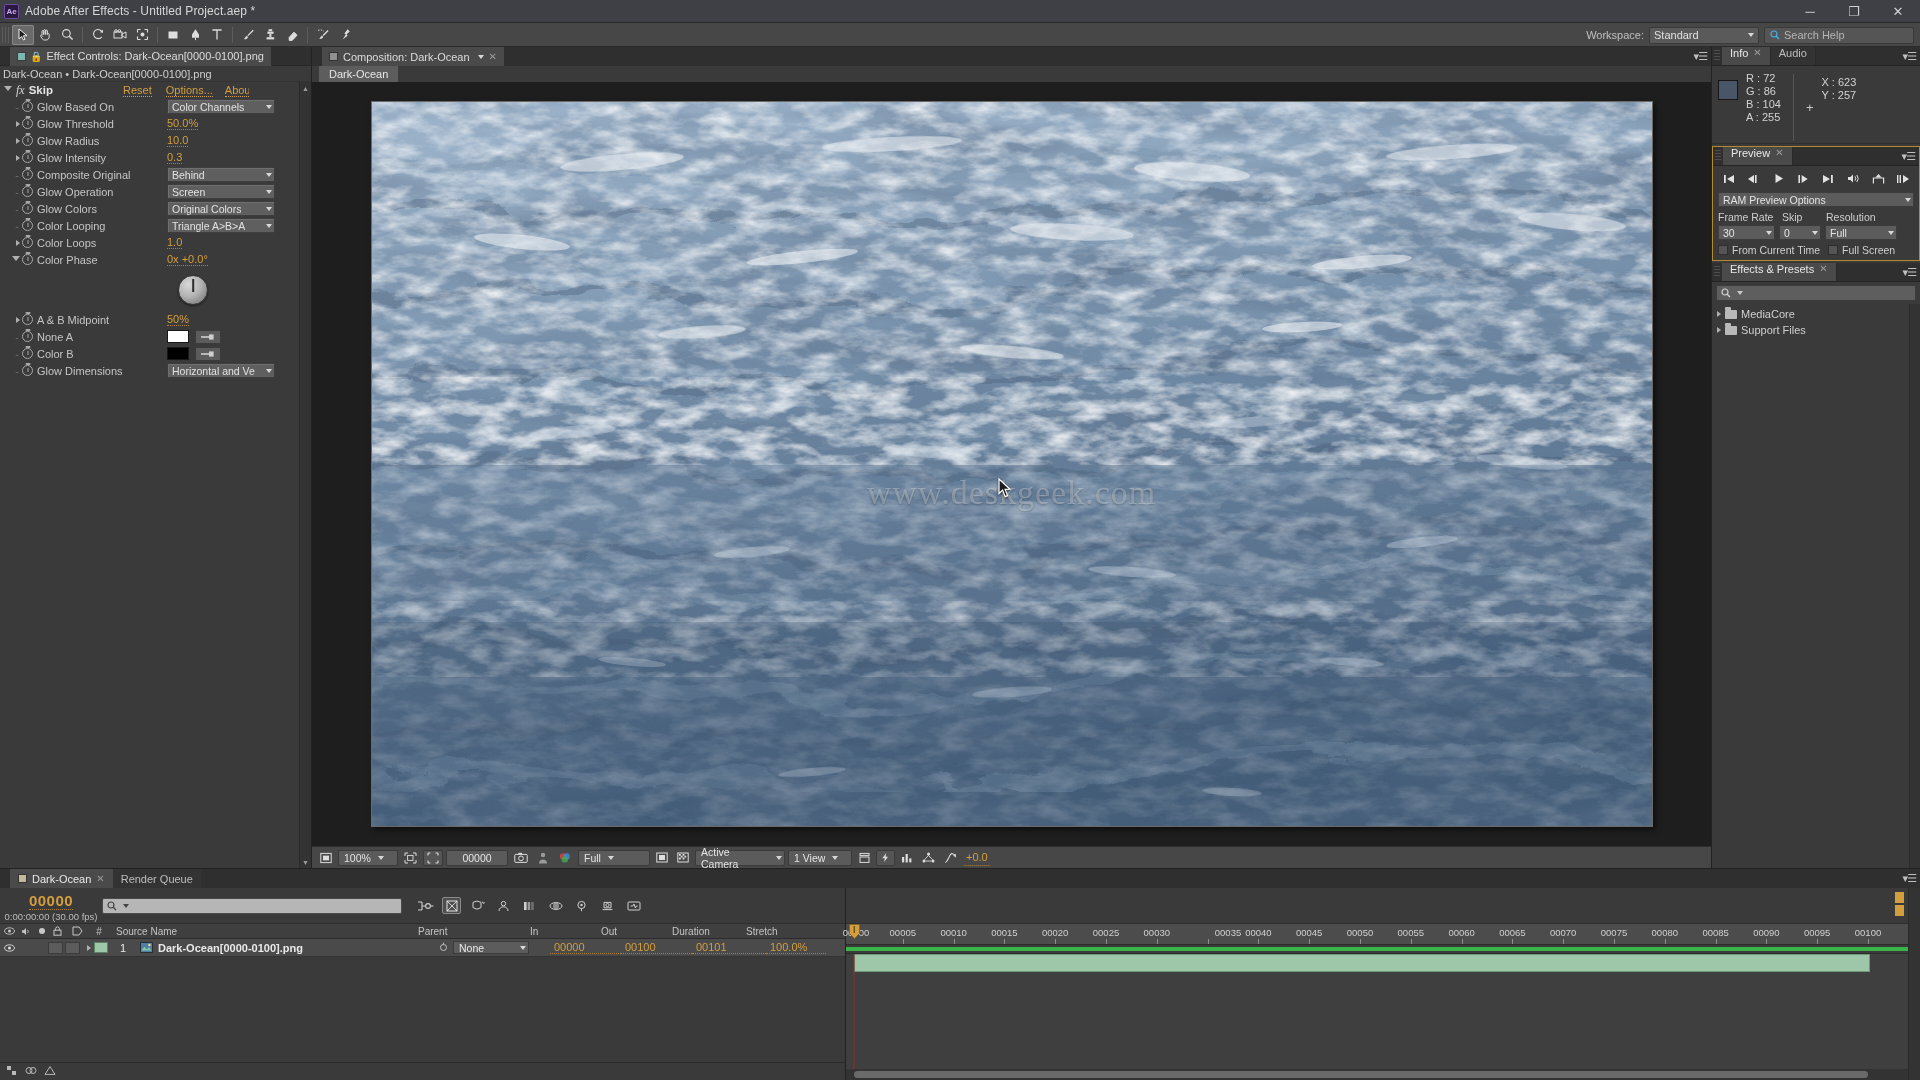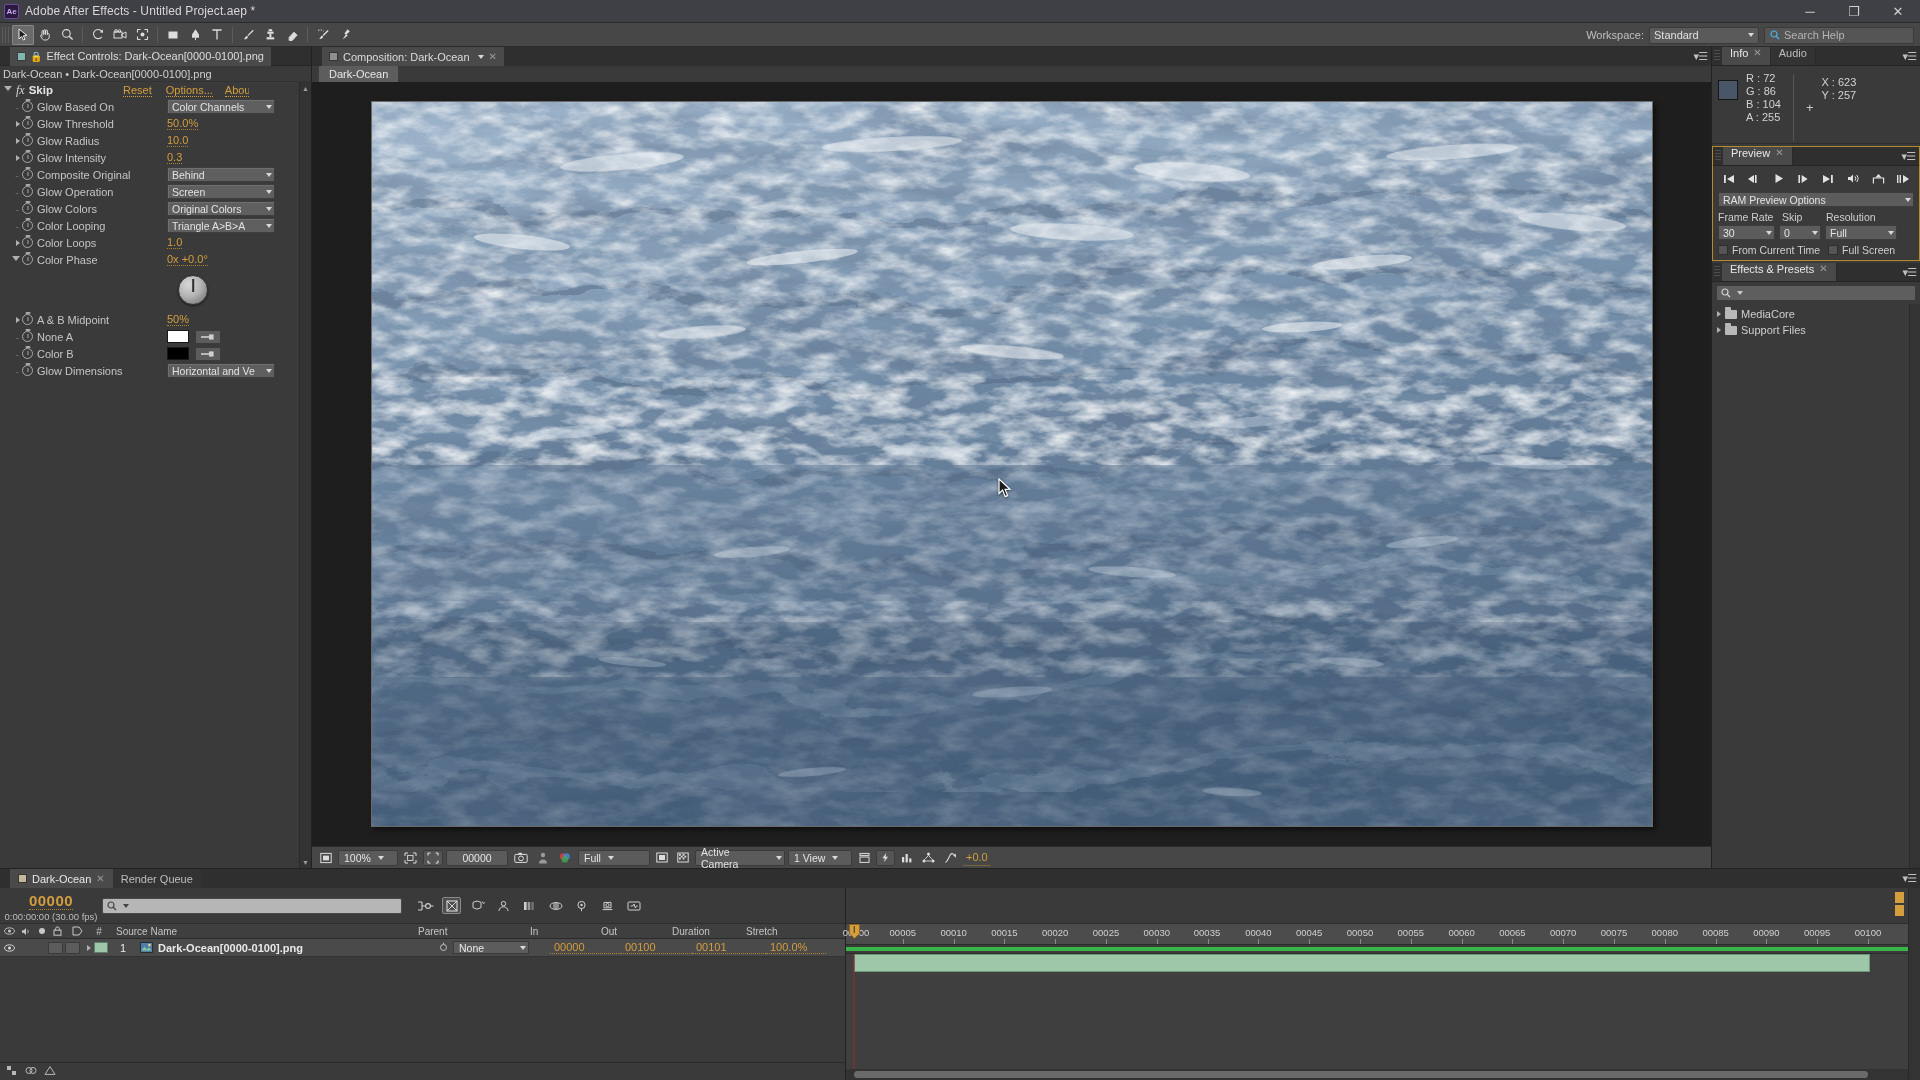--- a/index.html
+++ b/index.html
@@ -705,20 +705,21 @@
               <ellipse cx="980" cy="560" rx="32" ry="4" transform="rotate(4 980 560)"></ellipse>
               <ellipse cx="440" cy="670" rx="34" ry="4" transform="rotate(-5 440 670)"></ellipse>
               <ellipse cx="860" cy="690" rx="30" ry="4" transform="rotate(3 860 690)"></ellipse>
             </g>
 
             <rect width="1280" height="724" fill="url(#seaBase)" opacity="0.10"></rect>
             <rect y="520" width="1280" height="204" fill="#2f4a66" opacity="0.22"></rect>
             <rect width="1280" height="724" filter="url(#grain)" opacity="0.5"></rect>
           </svg>
 
+          <div class="watermark">www.deskgeek.com</div>
 
           <svg class="cursor-arrow" style="left:626px; top:376px;" width="14" height="20" viewBox="0 0 14 20">
             <path d="M1 1 L1 15.5 L4.6 12 L7.2 18.6 L9.6 17.6 L7.1 11.4 L12 11.2 Z" fill="#1b1b1b" stroke="#ffffff" stroke-width="1.2"></path>
           </svg>
         </div>
       </div>
 
       <div class="comp-toolbar">
         <div class="ctb-btn flat">
           <svg width="12" height="12" viewBox="0 0 12 12">
@@ -1199,21 +1200,21 @@
             <div class="tick-lbl" style="left: 107.6px;">00010</div>
             <div class="tick" style="left: 107.6px;"></div>
             <div class="tick-lbl" style="left: 158.4px;">00015</div>
             <div class="tick" style="left: 158.4px;"></div>
             <div class="tick-lbl" style="left: 209.2px;">00020</div>
             <div class="tick" style="left: 209.2px;"></div>
             <div class="tick-lbl" style="left: 260px;">00025</div>
             <div class="tick" style="left: 260px;"></div>
             <div class="tick-lbl" style="left: 310.8px;">00030</div>
             <div class="tick" style="left: 310.8px;"></div>
-            <div class="tick-lbl" style="left: 361px;">00035</div>
+            <div class="tick-lbl" style="left: 382px;">00035</div>
             <div class="tick" style="left: 361.6px;"></div>
             <div class="tick-lbl" style="left: 412.4px;">00040</div>
             <div class="tick" style="left: 412.4px;"></div>
             <div class="tick-lbl" style="left: 463.2px;">00045</div>
             <div class="tick" style="left: 463.2px;"></div>
             <div class="tick-lbl" style="left: 514px;">00050</div>
             <div class="tick" style="left: 514px;"></div>
             <div class="tick-lbl" style="left: 564.8px;">00055</div>
             <div class="tick" style="left: 564.8px;"></div>
             <div class="tick-lbl" style="left: 615.6px;">00060</div>

